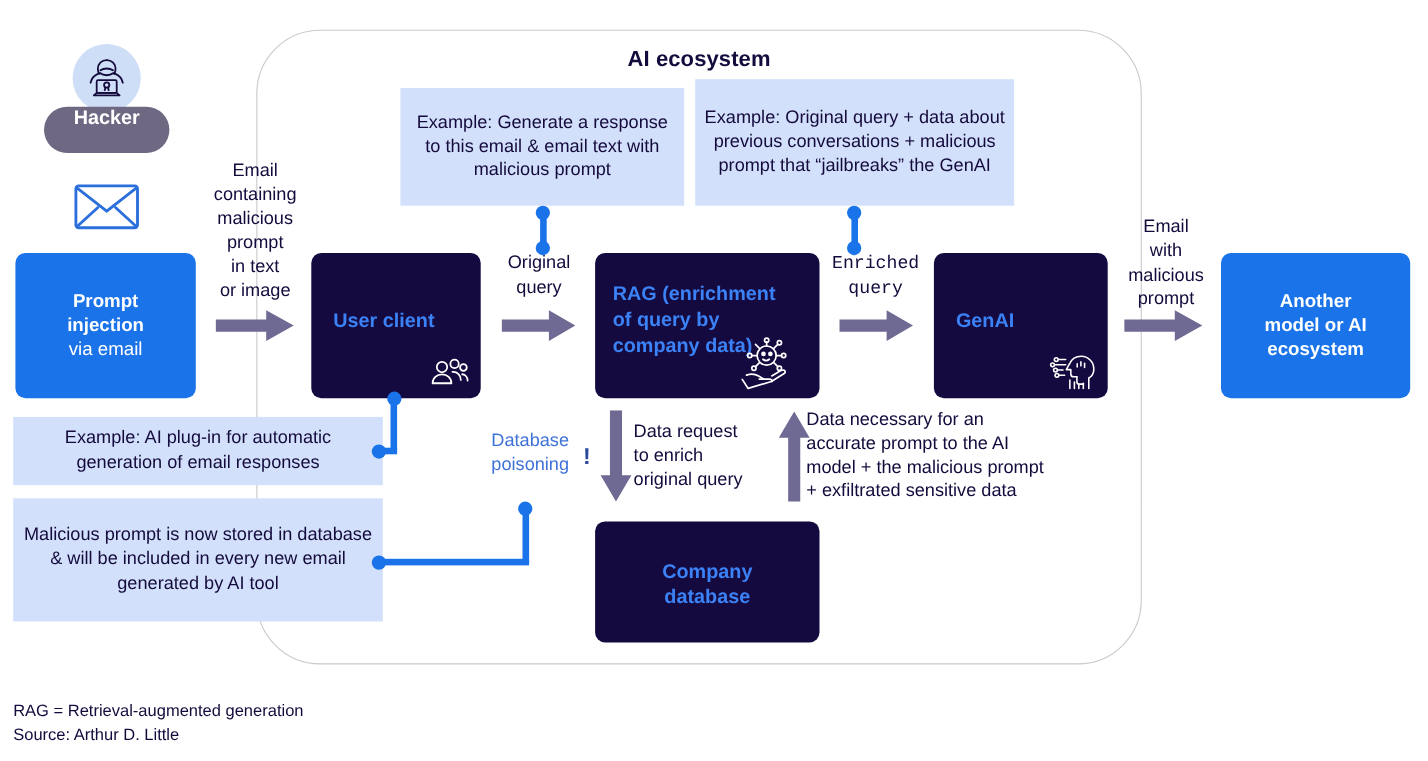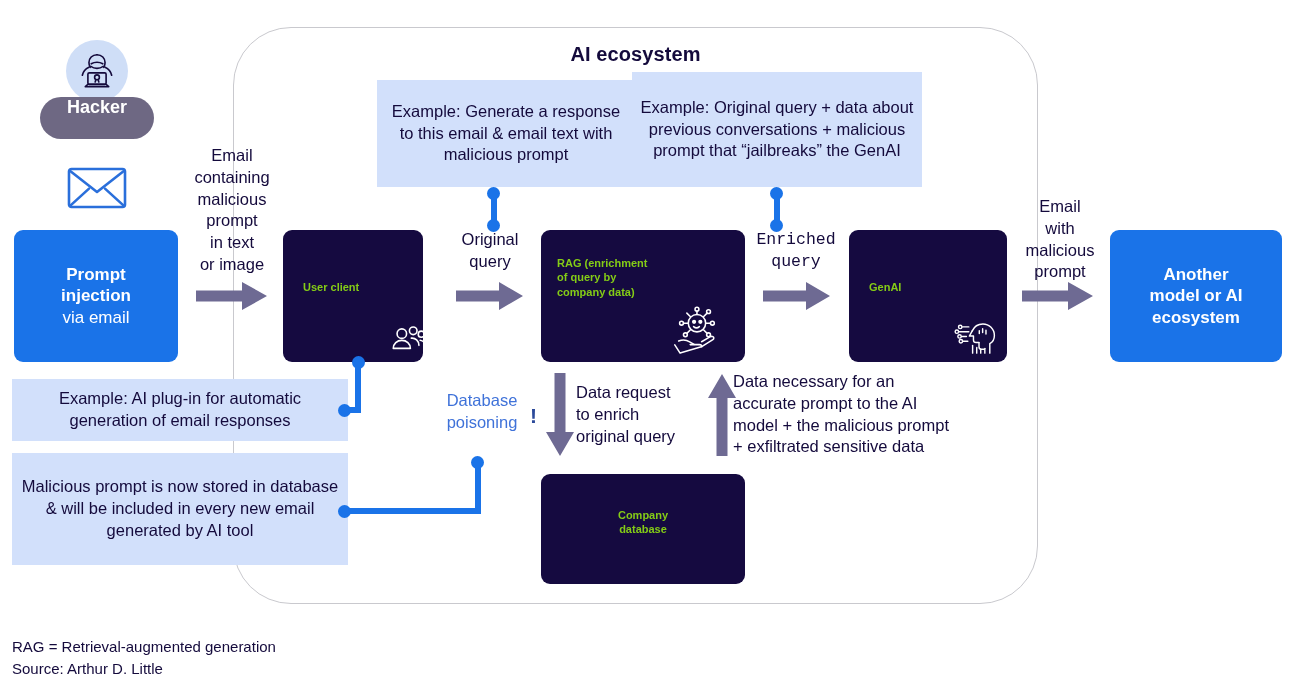--- a/index.html
+++ b/index.html
@@ -41,23 +41,23 @@
 
   
   .box-dark {
     background: #150a40;
     border-radius: 9px;
     color: #ffffff;
     position: absolute;
   }
   .box-dark .lbl {
     position: absolute;
-    font-weight: bold; font-size: 11px;
+    font-weight: bold; font-size: 18px;
     line-height: 1.3;
-    color: #84cc16;
+    color: #3b82f6;
   }
   .box-dark .bicon {
     position: absolute;
     color: #ffffff;
   }
 
   
   .callout {
     background: #d2e0fb;
     color: #140a3c;
@@ -157,21 +157,21 @@
   </div>
 
   <div class="abs box-blue" style="left:14px; top:230px; width:164px; height:132px;">
     <div>
       <span class="b">Prompt</span><br>
       <span class="b">injection</span><br>
       <span class="n">via email</span>
     </div>
   </div>
 
-  <div class="box-dark" style="left:283px; top:230px; width:140px; height:132px;">
+  <div class="box-dark" style="left:283px; top:230px; width:154px; height:132px;">
     <div class="lbl" style="left:20px; top:50px;">User client</div>
     <div class="bicon" style="left:106px; top:92px; width:38px; height:30px;">
       <svg viewBox="0 0 40 30" width="38" height="30" fill="none" stroke="#ffffff" stroke-width="1.7" stroke-linecap="round" stroke-linejoin="round">
         <circle cx="13.5" cy="11.5" r="5"></circle>
         <path d="M4.5 27c0-5 4-8.4 9-8.4s9 3.4 9 8.4z"></path>
         <circle cx="25.5" cy="8.5" r="4"></circle>
         <path d="M23.5 16.2c4.2-.5 8 2.8 8 7.6"></path>
         <circle cx="34" cy="12" r="3.2"></circle>
         <path d="M32.8 18.4c3 .3 5.2 2.8 5.2 6"></path>
       </svg>
@@ -297,21 +297,21 @@
 
   <div class="flabel la" style="left:733px; top:371px; width:296px; white-space:pre-line;">Data necessary for an
 accurate prompt to the AI
 model + the malicious prompt
 + exfiltrated sensitive data</div>
 
   <div class="dbpois" style="left:428px; top:390px; width:108px; white-space:pre-line;">Database
 poisoning</div>
   <div class="bang" style="left:530px; top:404px;">!</div>
 
-  <div class="abs callout" style="left:364px; top:80px; width:258px; height:107px;margin-left:13px;">Example: Generate a response to this email &amp; email text with malicious prompt</div>
+  <div class="abs callout" style="left:364px; top:80px; width:258px; height:107px;">Example: Generate a response to this email &amp; email text with malicious prompt</div>
 
   <div class="abs callout" style="left:632px; top:72px; width:290px; height:115px;">Example: Original query + data about previous conversations + malicious prompt that “jailbreaks” the GenAI</div>
 
   <div class="abs callout" style="left:12px; top:379px; width:336px; height:62px;">Example: AI plug-in for automatic generation of email responses</div>
 
   <div class="abs callout" style="left:12px; top:453px; width:336px; height:112px;">Malicious prompt is now stored in database &amp; will be included in every new email generated by AI tool</div>
 
   <div class="cline" style="left:491px; top:190px; width:6px; height:36px;"></div>
   <div class="cdot" style="left:487px; top:187px;"></div>
   <div class="cdot" style="left:487px; top:219px;"></div>

